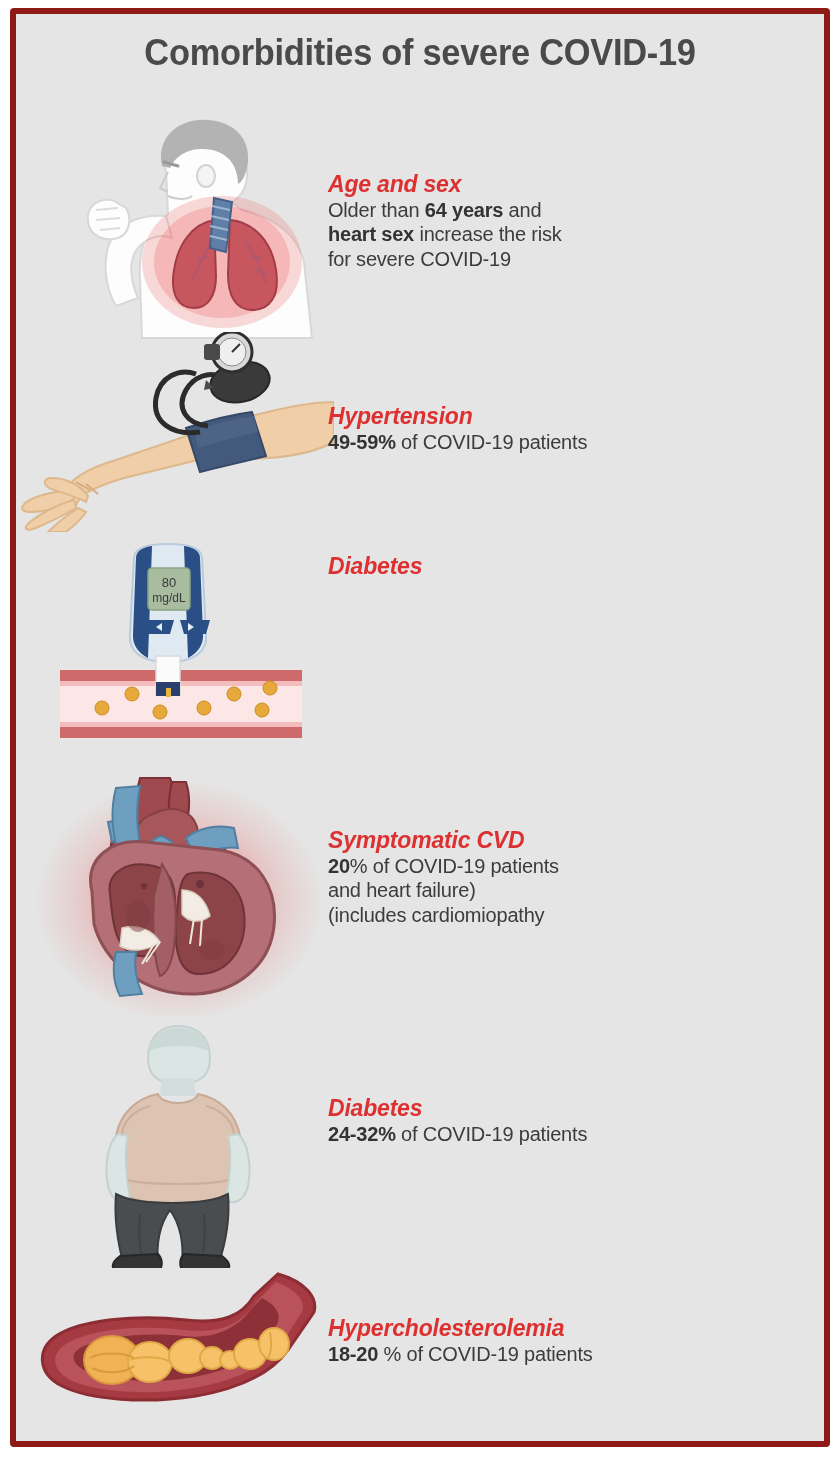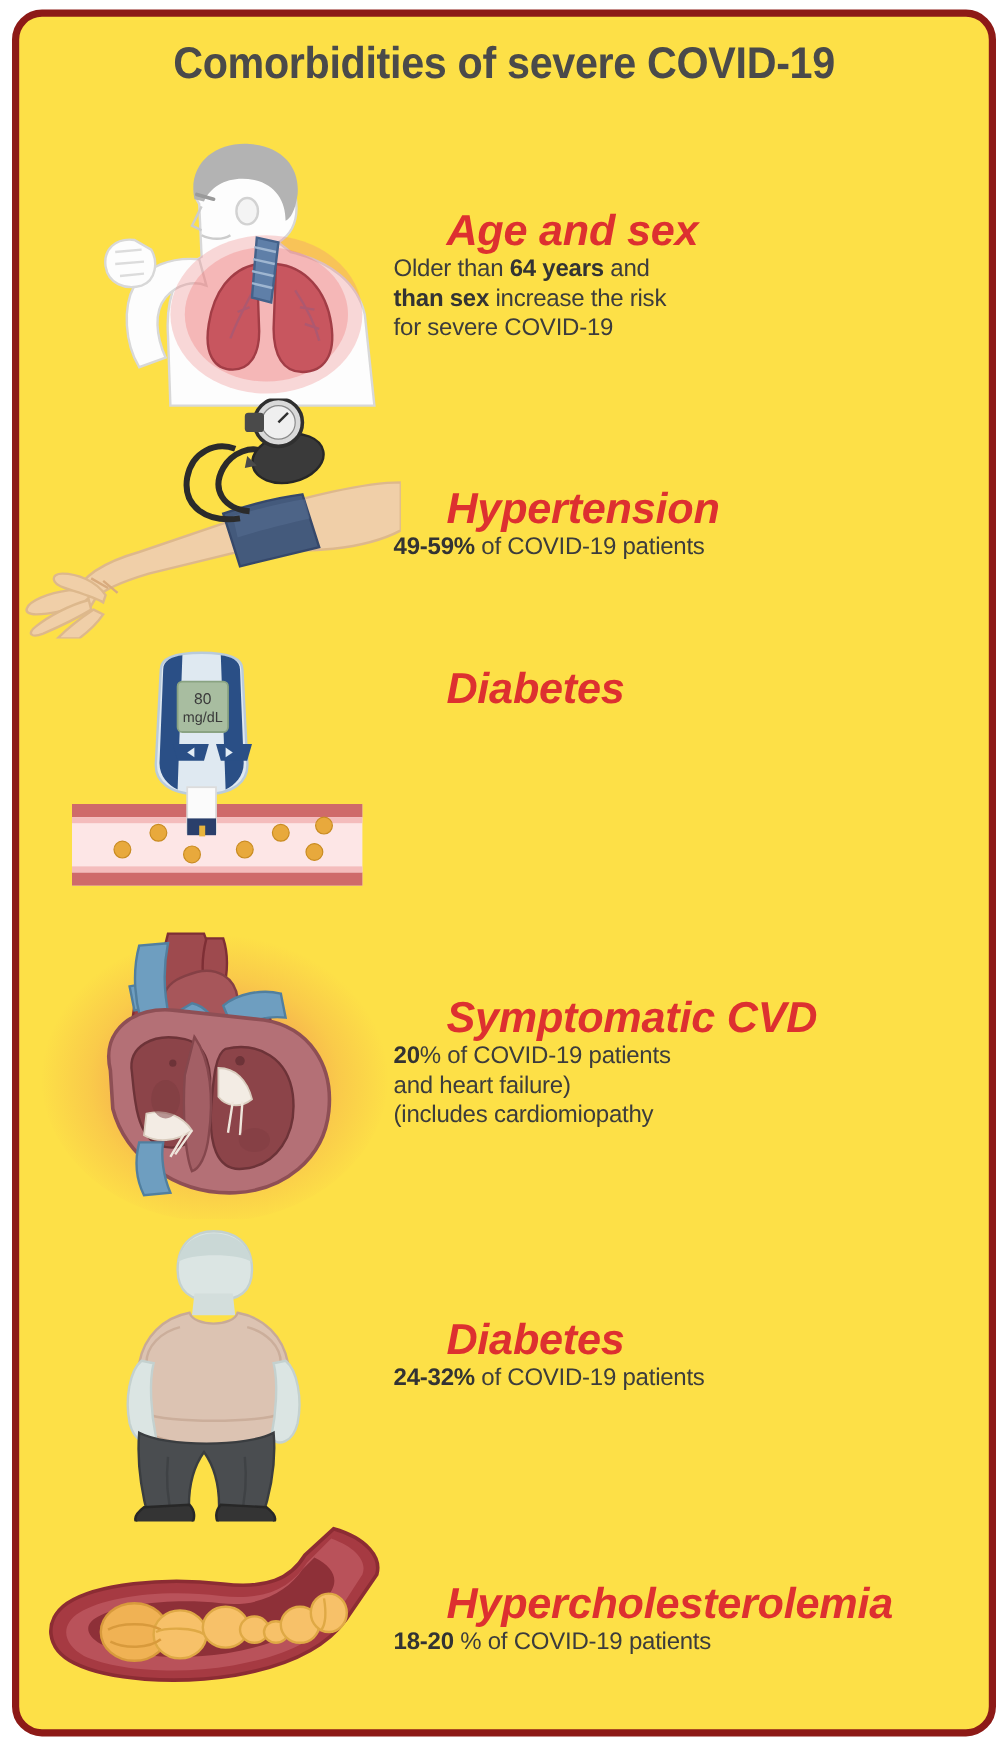--- a/index.html
+++ b/index.html
@@ -18,22 +18,22 @@
     padding: 8px 10px 10px 10px;
     background: #ffffff;
     overflow: hidden;
   }
   .card {
     position: relative;
     width: 100%;
     height: 100%;
     box-sizing: border-box;
     border: 6px solid #8d1a17;
-    border-radius: 25px;
-    background: #fde047;
+    border-radius: 4px;
+    background: #e5e5e5;
     overflow: hidden;
   }
   .title {
     position: absolute;
     top: 18px;
     left: 0;
     right: 0;
     text-align: center;
     font-size: 37px;
     font-weight: bold;
@@ -52,27 +52,26 @@
   .art {
     position: absolute;
     top: 0;
   }
   .txt {
     position: absolute;
     left: 312px;
     width: 500px;
   }
   .heading {
-    font-size: 36px;
+    font-size: 23px;
     font-weight: bold;
     font-style: italic;
     color: #dd3030;
     line-height: 1.12;
     letter-spacing: -0.2px;
-    margin-left: 44px;
   }
   .body {
     font-size: 20px;
     color: #3c3c3c;
     line-height: 1.22;
     letter-spacing: -0.2px;
   }
   .body b { font-weight: bold; color: #333333; }
 
   
@@ -143,21 +142,21 @@
                    C208 144 216 158 220 174 M204 146 L216 148 M208 160 L220 164" fill="none" stroke="#9d5a79" stroke-width="2" opacity="0.6"></path>
 
           <path d="M168 88 L186 92 L180 142 L164 138 Z" fill="#5f7fa8" stroke="#44628a" stroke-width="2"></path>
           <path d="M166 96 L184 100 M165 106 L183 110 M164 116 L182 120 M164 126 L181 130" stroke="#9fb6d1" stroke-width="2"></path>
         </svg>
       </div>
       <div class="txt">
         <div class="heading">Age and sex</div>
         <div class="body">
             <div><span>Older than </span><b>64 years</b><span> and</span></div>
-            <div><b>than sex</b><span> increase the risk</span></div>
+            <div><b>heart sex</b><span> increase the risk</span></div>
             <div><span>for severe COVID-19</span></div>
           </div>
       </div>
     </div>
 
     <div class="row" id="row-hyp">
       <div class="art">
         <svg width="330" height="200" viewBox="0 0 330 200">
 
           <path d="M330 70 L330 110 C300 126 250 130 210 124 L120 146

